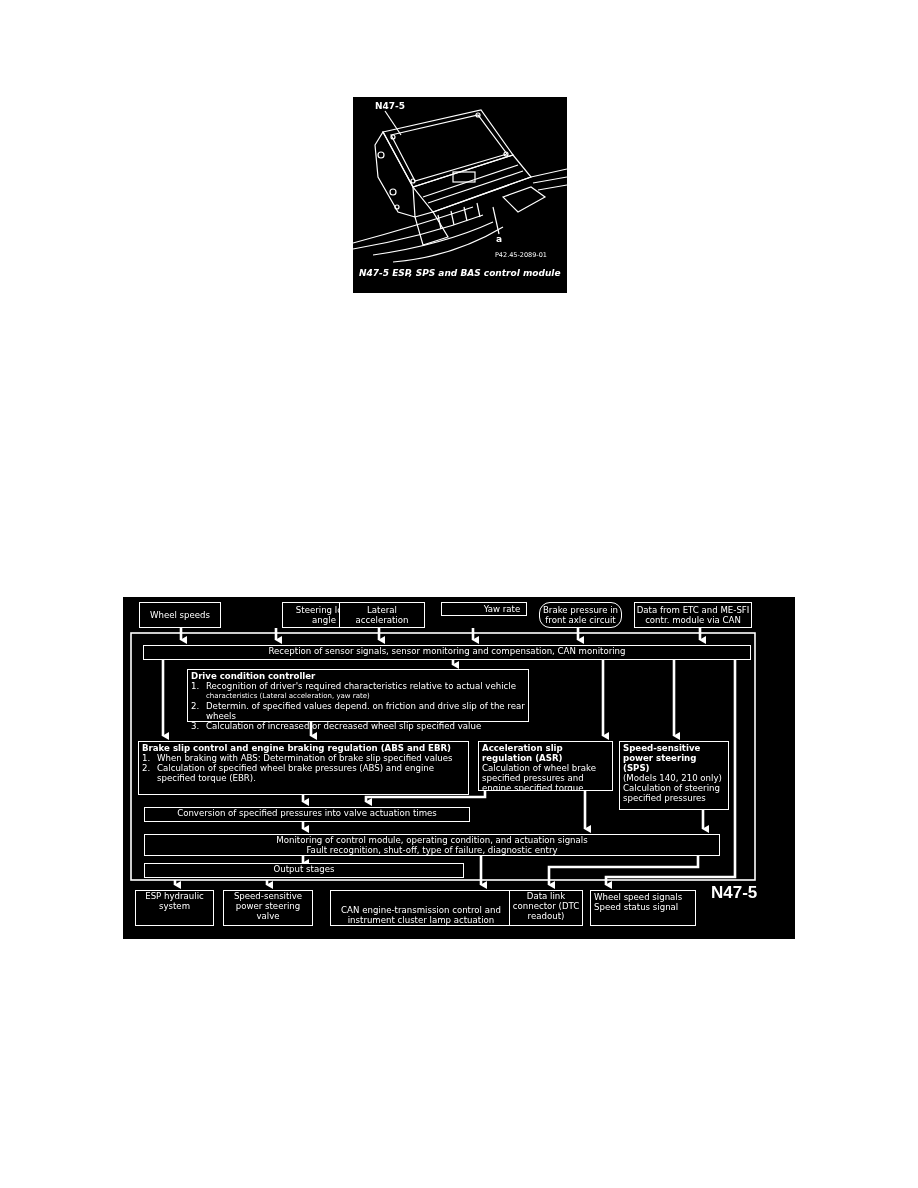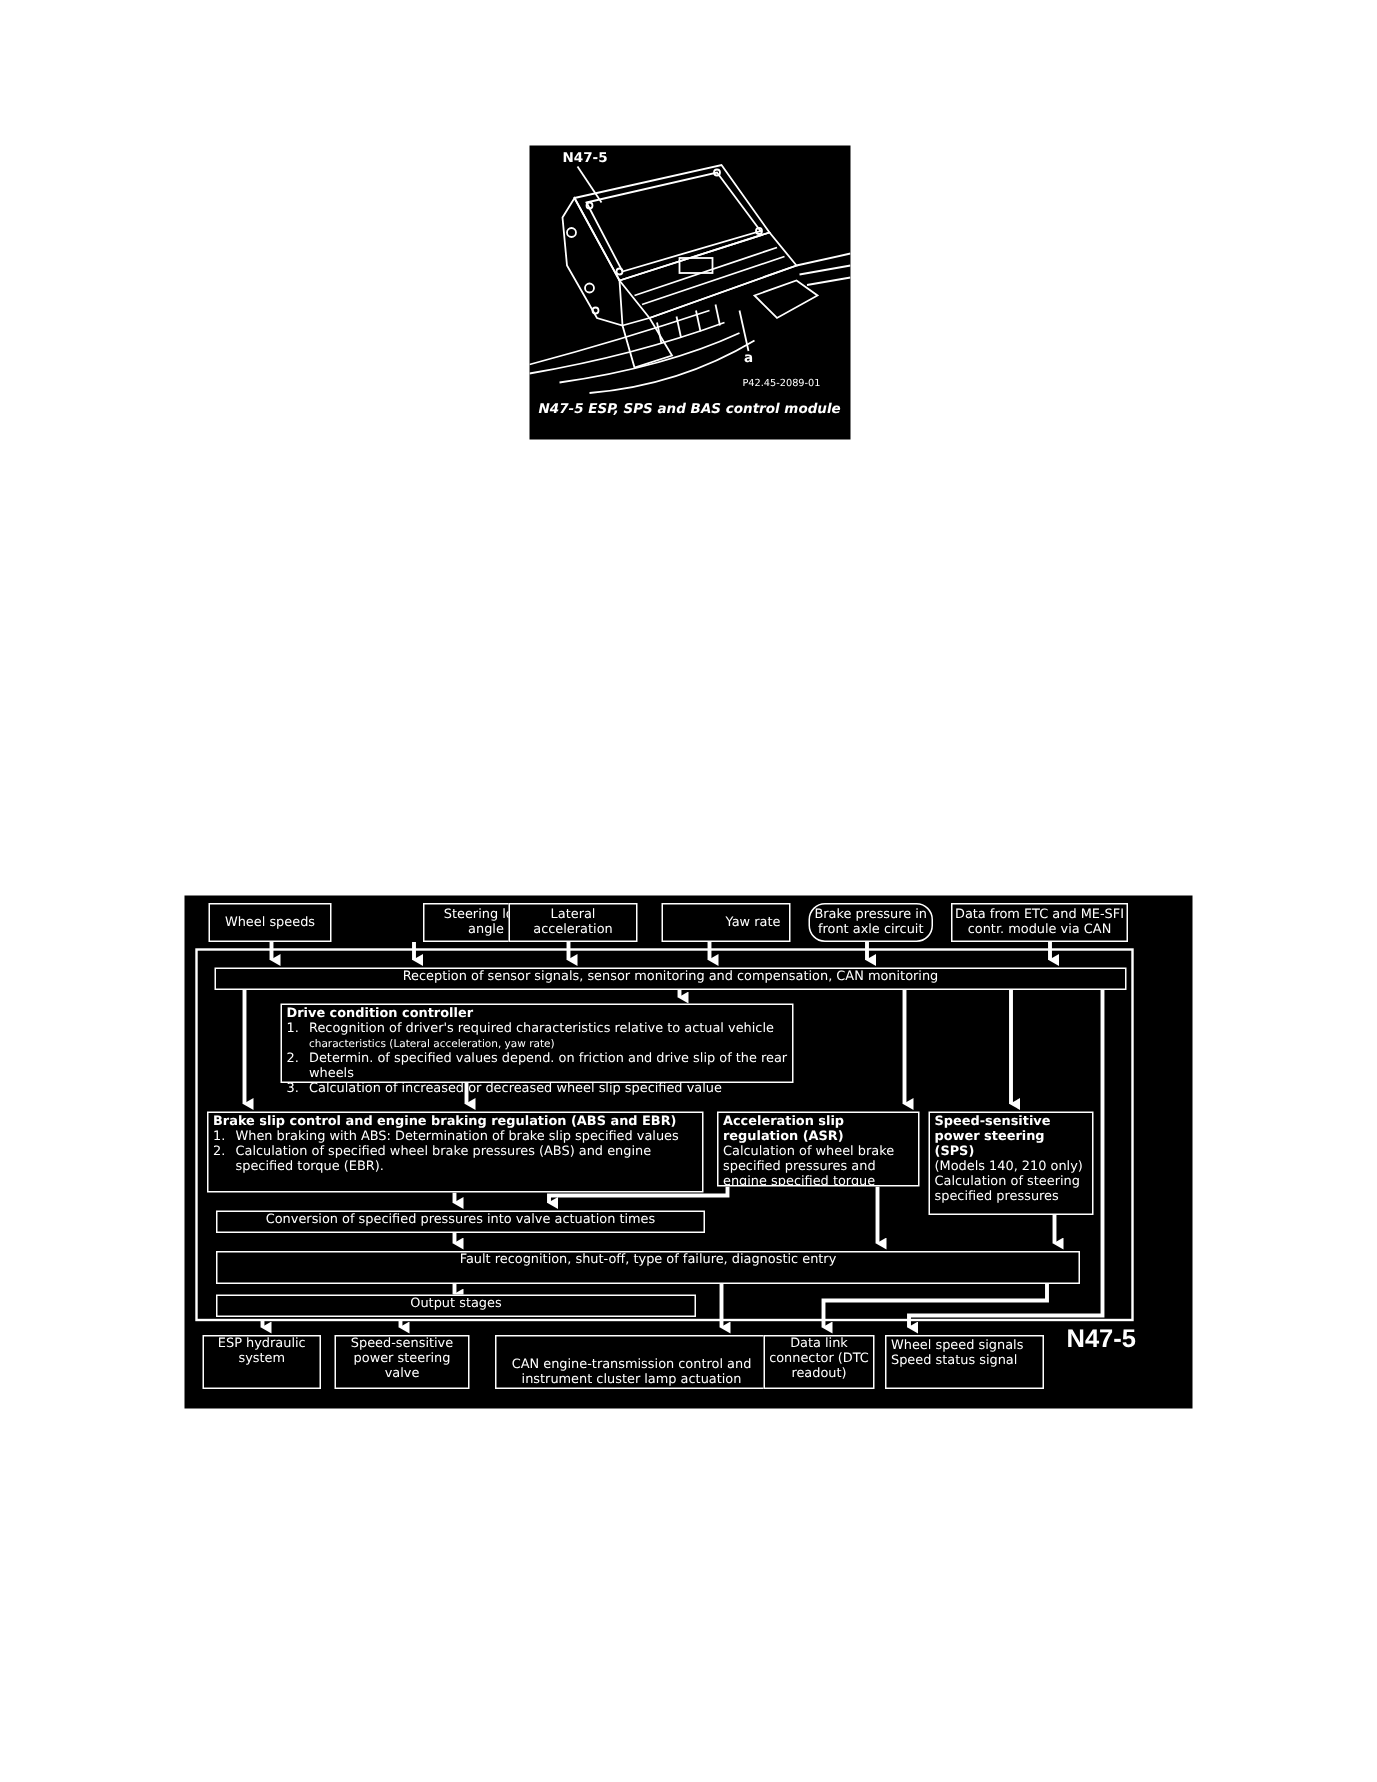--- a/index.html
+++ b/index.html
@@ -131,21 +131,21 @@
 
   <div class="box center" style="left:16px;top:5px;width:82px;height:26px;">
     <span>Wheel speeds</span>
   </div>
   <div class="box center" style="left:115px;top:5px;width:84px;height:26px;margin-left:44px;">
     <span>Steering lock angle</span>
   </div>
   <div class="box center" style="left:216px;top:5px;width:86px;height:26px;">
     <span>Lateral acceleration</span>
   </div>
-  <div class="box center" style="left:318px;top:5px;width:86px;height:26px;padding-left:36px;">
+  <div class="box center" style="left:318px;top:5px;width:86px;height:14px;padding-left:36px;">
     <span>Yaw rate</span>
   </div>
   <div class="box center" style="left:416px;top:5px;width:83px;height:26px;border-radius:11px;">
     <span>Brake pressure in front axle circuit</span>
   </div>
   <div class="box center" style="left:511px;top:5px;width:118px;height:26px;">
     <span>Data from ETC and ME-SFI contr. module via CAN</span>
   </div>
 
   <div class="bar" style="left:20px;top:48px;width:608px;height:15px;">
@@ -196,20 +196,21 @@
   <div class="box" style="left:496px;top:144px;width:110px;height:69px;padding:1px 3px;overflow:hidden;">
     <div class="bold">Speed-sensitive power steering (SPS)</div>
     <div>(Models 140, 210 only) Calculation of steering specified pressures</div>
   </div>
 
   <div class="bar" style="left:21px;top:210px;width:326px;height:15px;">
     <span>Conversion of specified pressures into valve actuation times</span>
   </div>
 
   <div class="bar" style="left:21px;top:237px;width:576px;height:22px;">
+    <div>Monitoring of control module, operating condition, and actuation signals</div>
     <div>Fault recognition, shut-off, type of failure, diagnostic entry</div>
   </div>
 
   <div class="bar" style="left:21px;top:266px;width:320px;height:15px;">
     <span>Output stages</span>
   </div>
 
   <div class="box center" style="left:12px;top:293px;width:79px;height:36px;justify-content:flex-start;">
     <span>ESP hydraulic system</span>
   </div>

